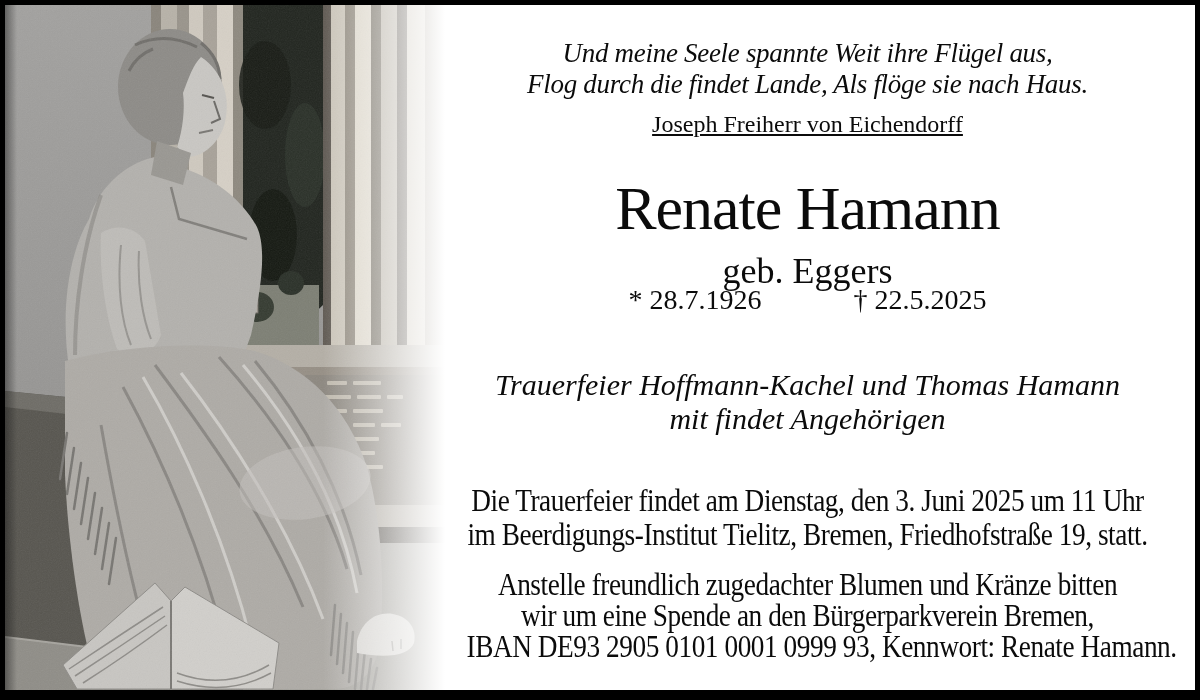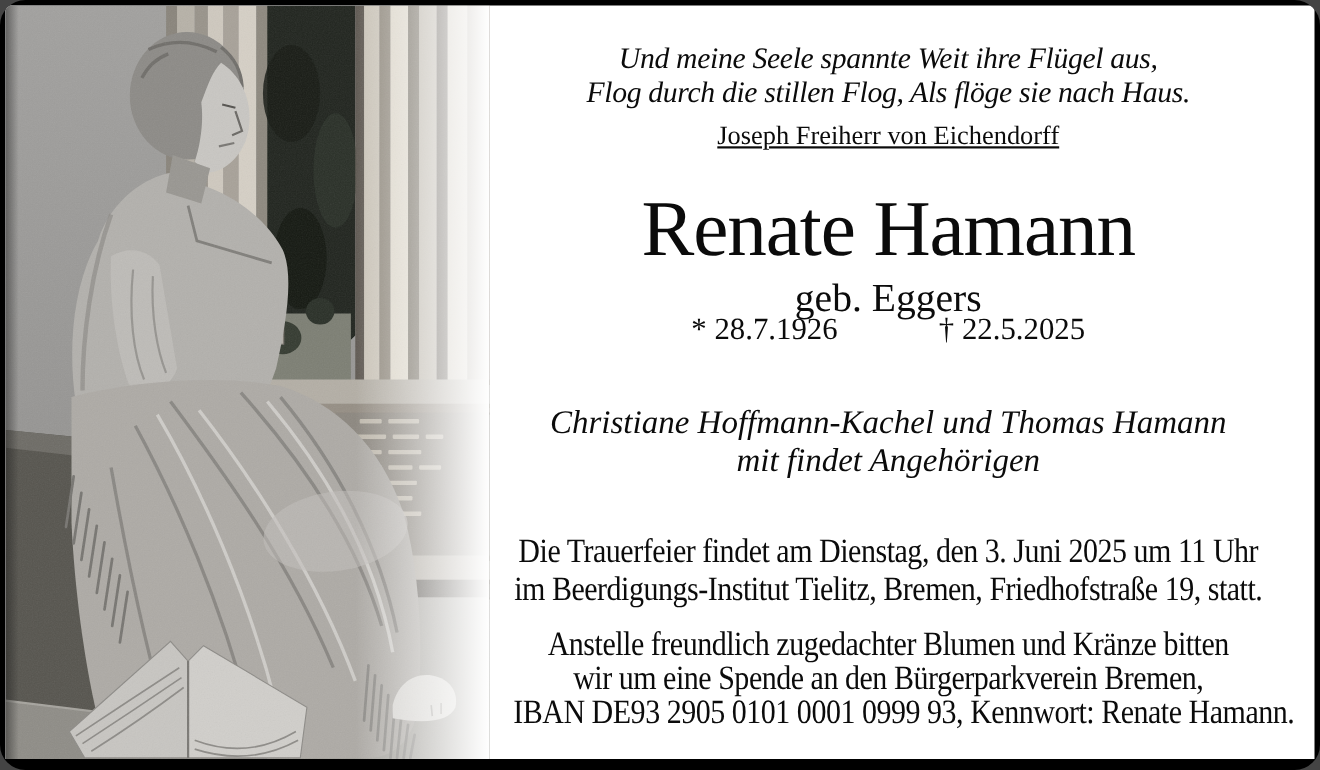--- a/index.html
+++ b/index.html
@@ -1,25 +1,25 @@
 <!DOCTYPE html>
 <html><head>
 <meta charset="utf-8">
 <title>Traueranzeige</title>
 <style>
   html,body{margin:0;padding:0;background:#444;}
-  .page{position:relative;width:1200px;height:700px;background:#000;font-family:"Liberation Serif","DejaVu Serif",serif;color:#0b0b0b;overflow:hidden;border-radius:23px;}
+  .page{position:relative;width:1200px;height:700px;background:#000;font-family:"Liberation Serif","DejaVu Serif",serif;color:#0b0b0b;overflow:hidden;}
   .inner{position:absolute;top:5px;left:5px;right:5px;bottom:10px;background:#ffffff;overflow:hidden;}
   .photo{position:absolute;left:0;top:0;width:440px;height:685px;}
   .photo svg{display:block;}
   .text{position:absolute;left:415px;top:0;width:775px;height:685px;}
   .line{position:absolute;left:0;width:100%;text-align:center;white-space:nowrap;}
   .quote{top:33px;font-style:italic;font-size:27px;line-height:31px;letter-spacing:-0.3px;}
   .attrib{top:106px;font-size:24px;text-decoration:underline;}
-  .name{top:163px;font-size:72px;line-height:80px;letter-spacing:-1px;font-weight:normal;margin:0;}
+  .name{top:163px;font-size:62px;line-height:80px;letter-spacing:-1px;font-weight:normal;margin:0;}
   .maiden{top:245px;font-size:36px;}
   .dates{top:279px;font-size:28px;}
   .dates .d{display:inline-block;}
   .dates .d+.d{margin-left:92px;}
   .mourners{top:363px;font-style:italic;font-size:30px;line-height:34px;}
   .condensed{transform:scaleX(0.88);transform-origin:50% 50%;letter-spacing:-0.5px;}
   .service{top:479px;font-size:31px;line-height:34px;}
   .donation{top:564px;font-size:31px;line-height:31px;}
 </style>
 </head>
@@ -205,35 +205,35 @@
         <rect x="0" y="0" width="440" height="685" filter="url(#grain)" opacity="0.10"></rect>
         <rect x="0" y="0" width="12" height="685" fill="url(#leftVig)"></rect>
         <rect x="318" y="0" width="122" height="685" fill="url(#fadeGrad)"></rect>
       </svg>
     </div>
 
     <div class="text">
 
       <div class="line quote">
         <div>Und meine Seele spannte Weit ihre Flügel aus,</div>
-        <div>Flog durch die stillen Flog, Als flöge sie nach Haus.</div>
+        <div>Flog durch die findet Lande, Als flöge sie nach Haus.</div>
       </div>
 
       <div class="line attrib">Joseph Freiherr von Eichendorff</div>
 
       <h1 class="line name">Renate Hamann</h1>
 
       <div class="line maiden">geb. Eggers</div>
 
       <div class="line dates">
         <span class="d">* 28.7.1926</span><span class="d">† 22.5.2025</span>
       </div>
 
       <div class="line mourners">
-        <div>Christiane Hoffmann-Kachel und Thomas Hamann</div>
+        <div>Trauerfeier Hoffmann-Kachel und Thomas Hamann</div>
         <div>mit findet Angehörigen</div>
       </div>
 
       <div class="line service condensed">
         <div>Die Trauerfeier findet am Dienstag, den 3. Juni 2025 um 11 Uhr</div>
         <div>im Beerdigungs-Institut Tielitz, Bremen, Friedhofstraße 19, statt.</div>
       </div>
 
       <div class="line donation condensed">
         <div>Anstelle freundlich zugedachter Blumen und Kränze bitten</div>

